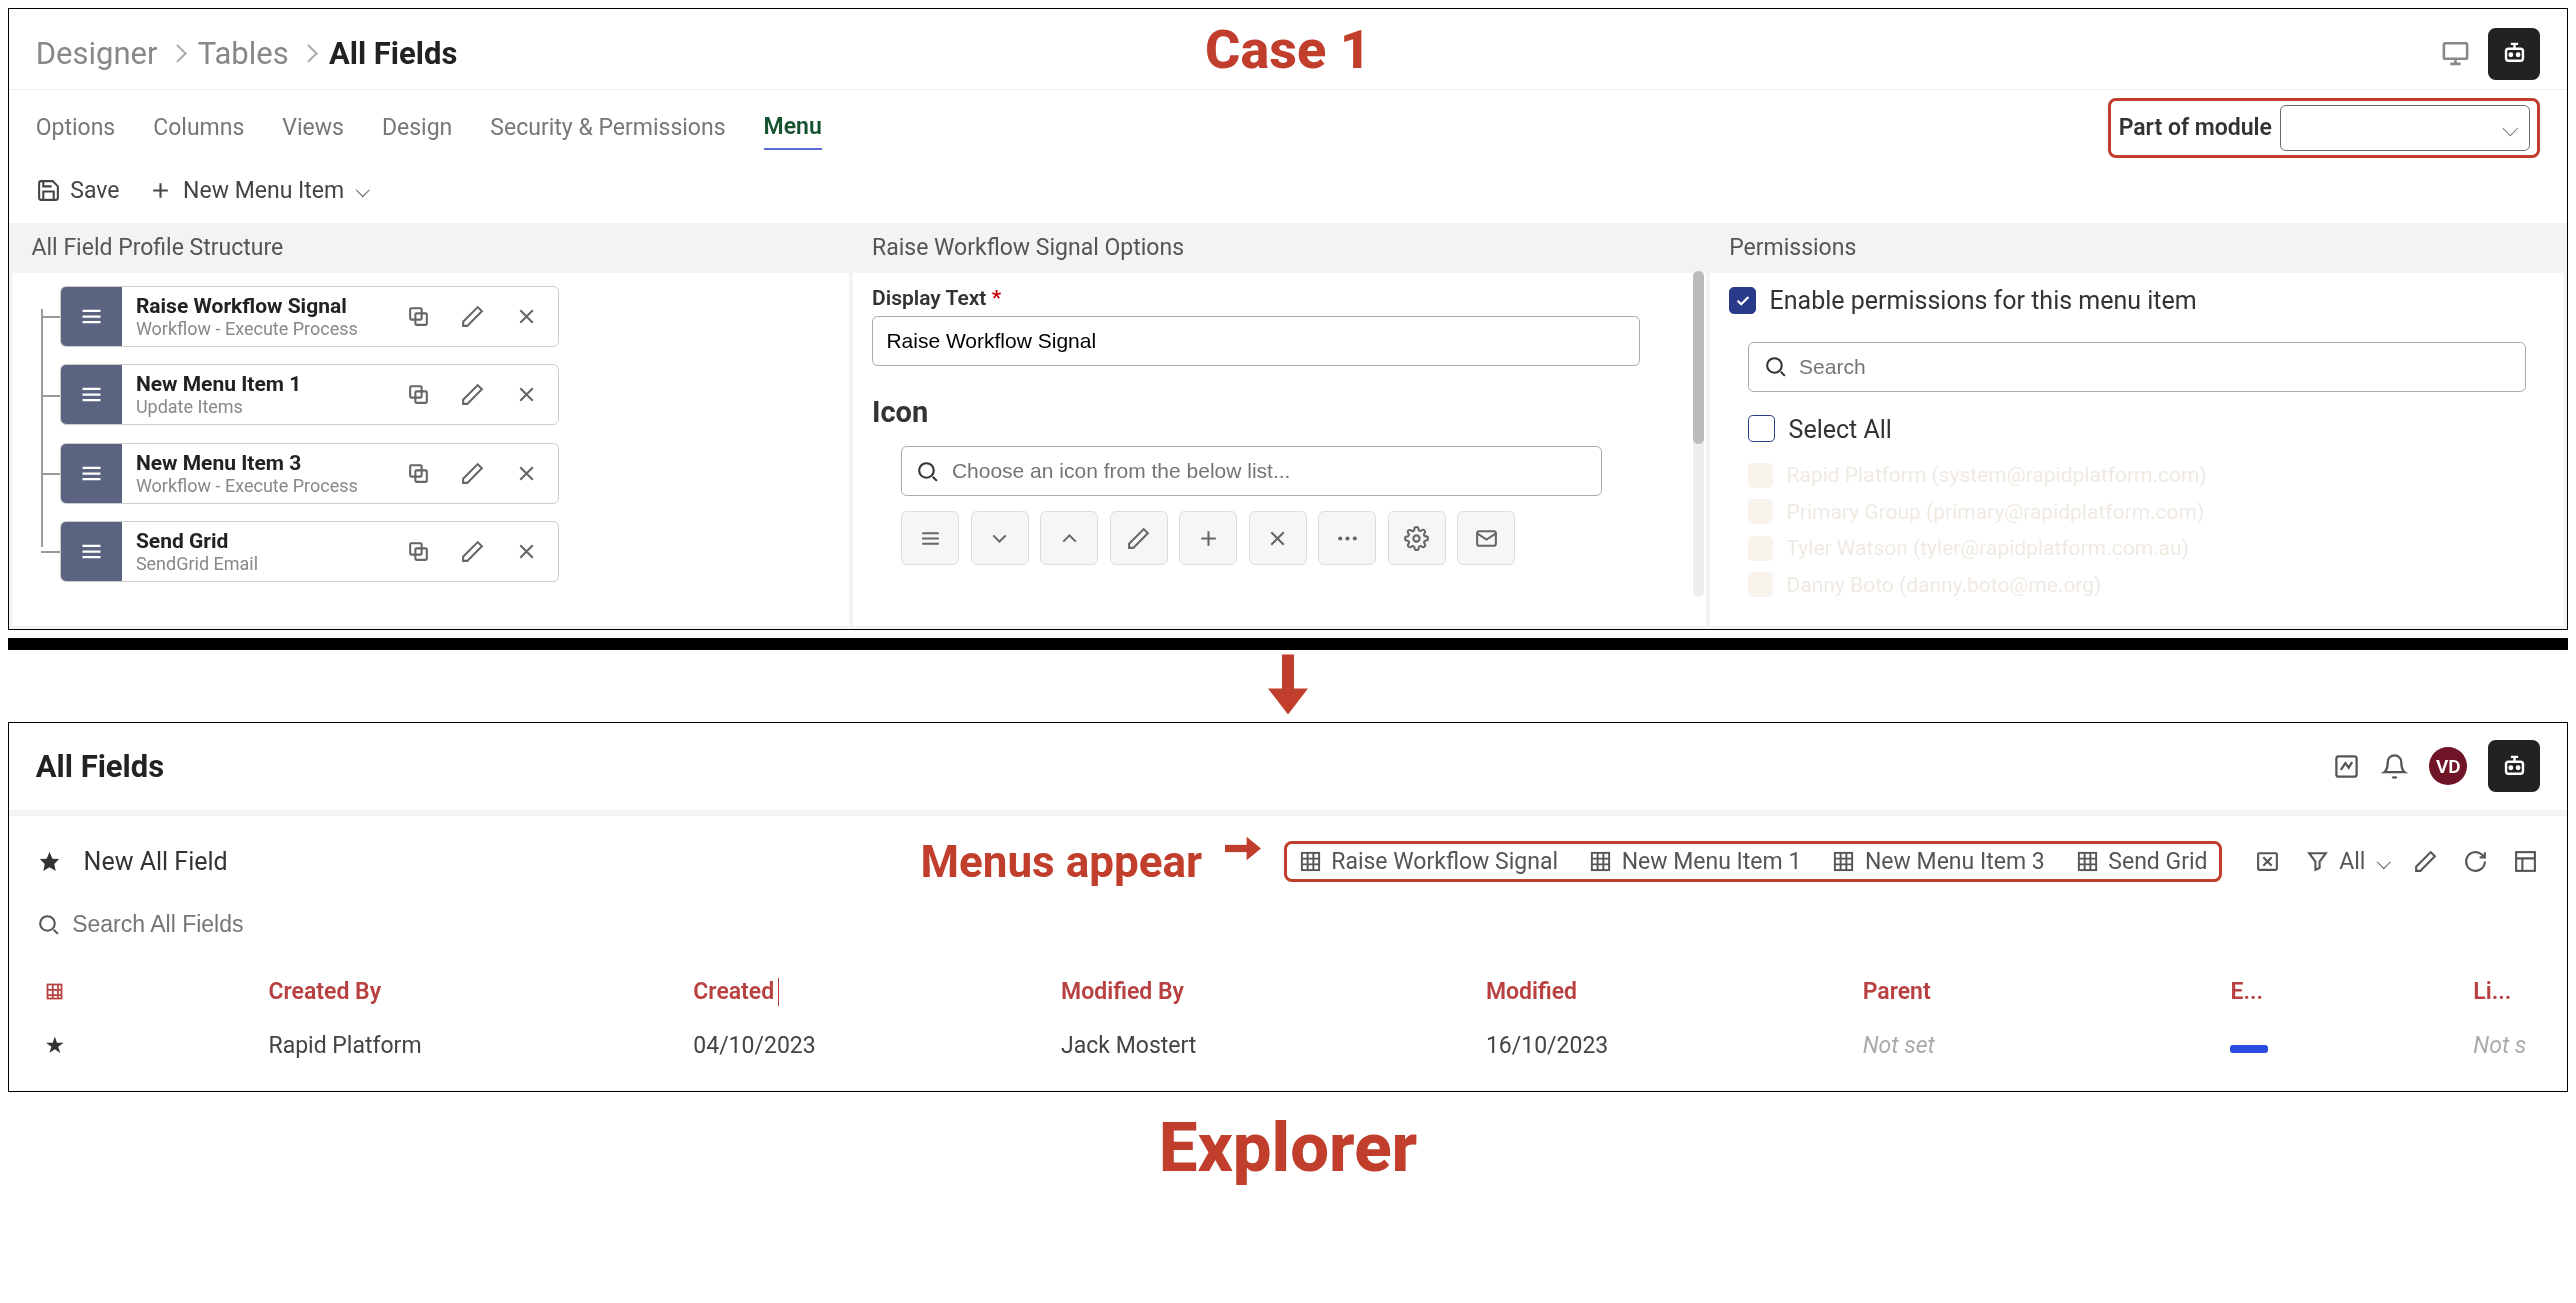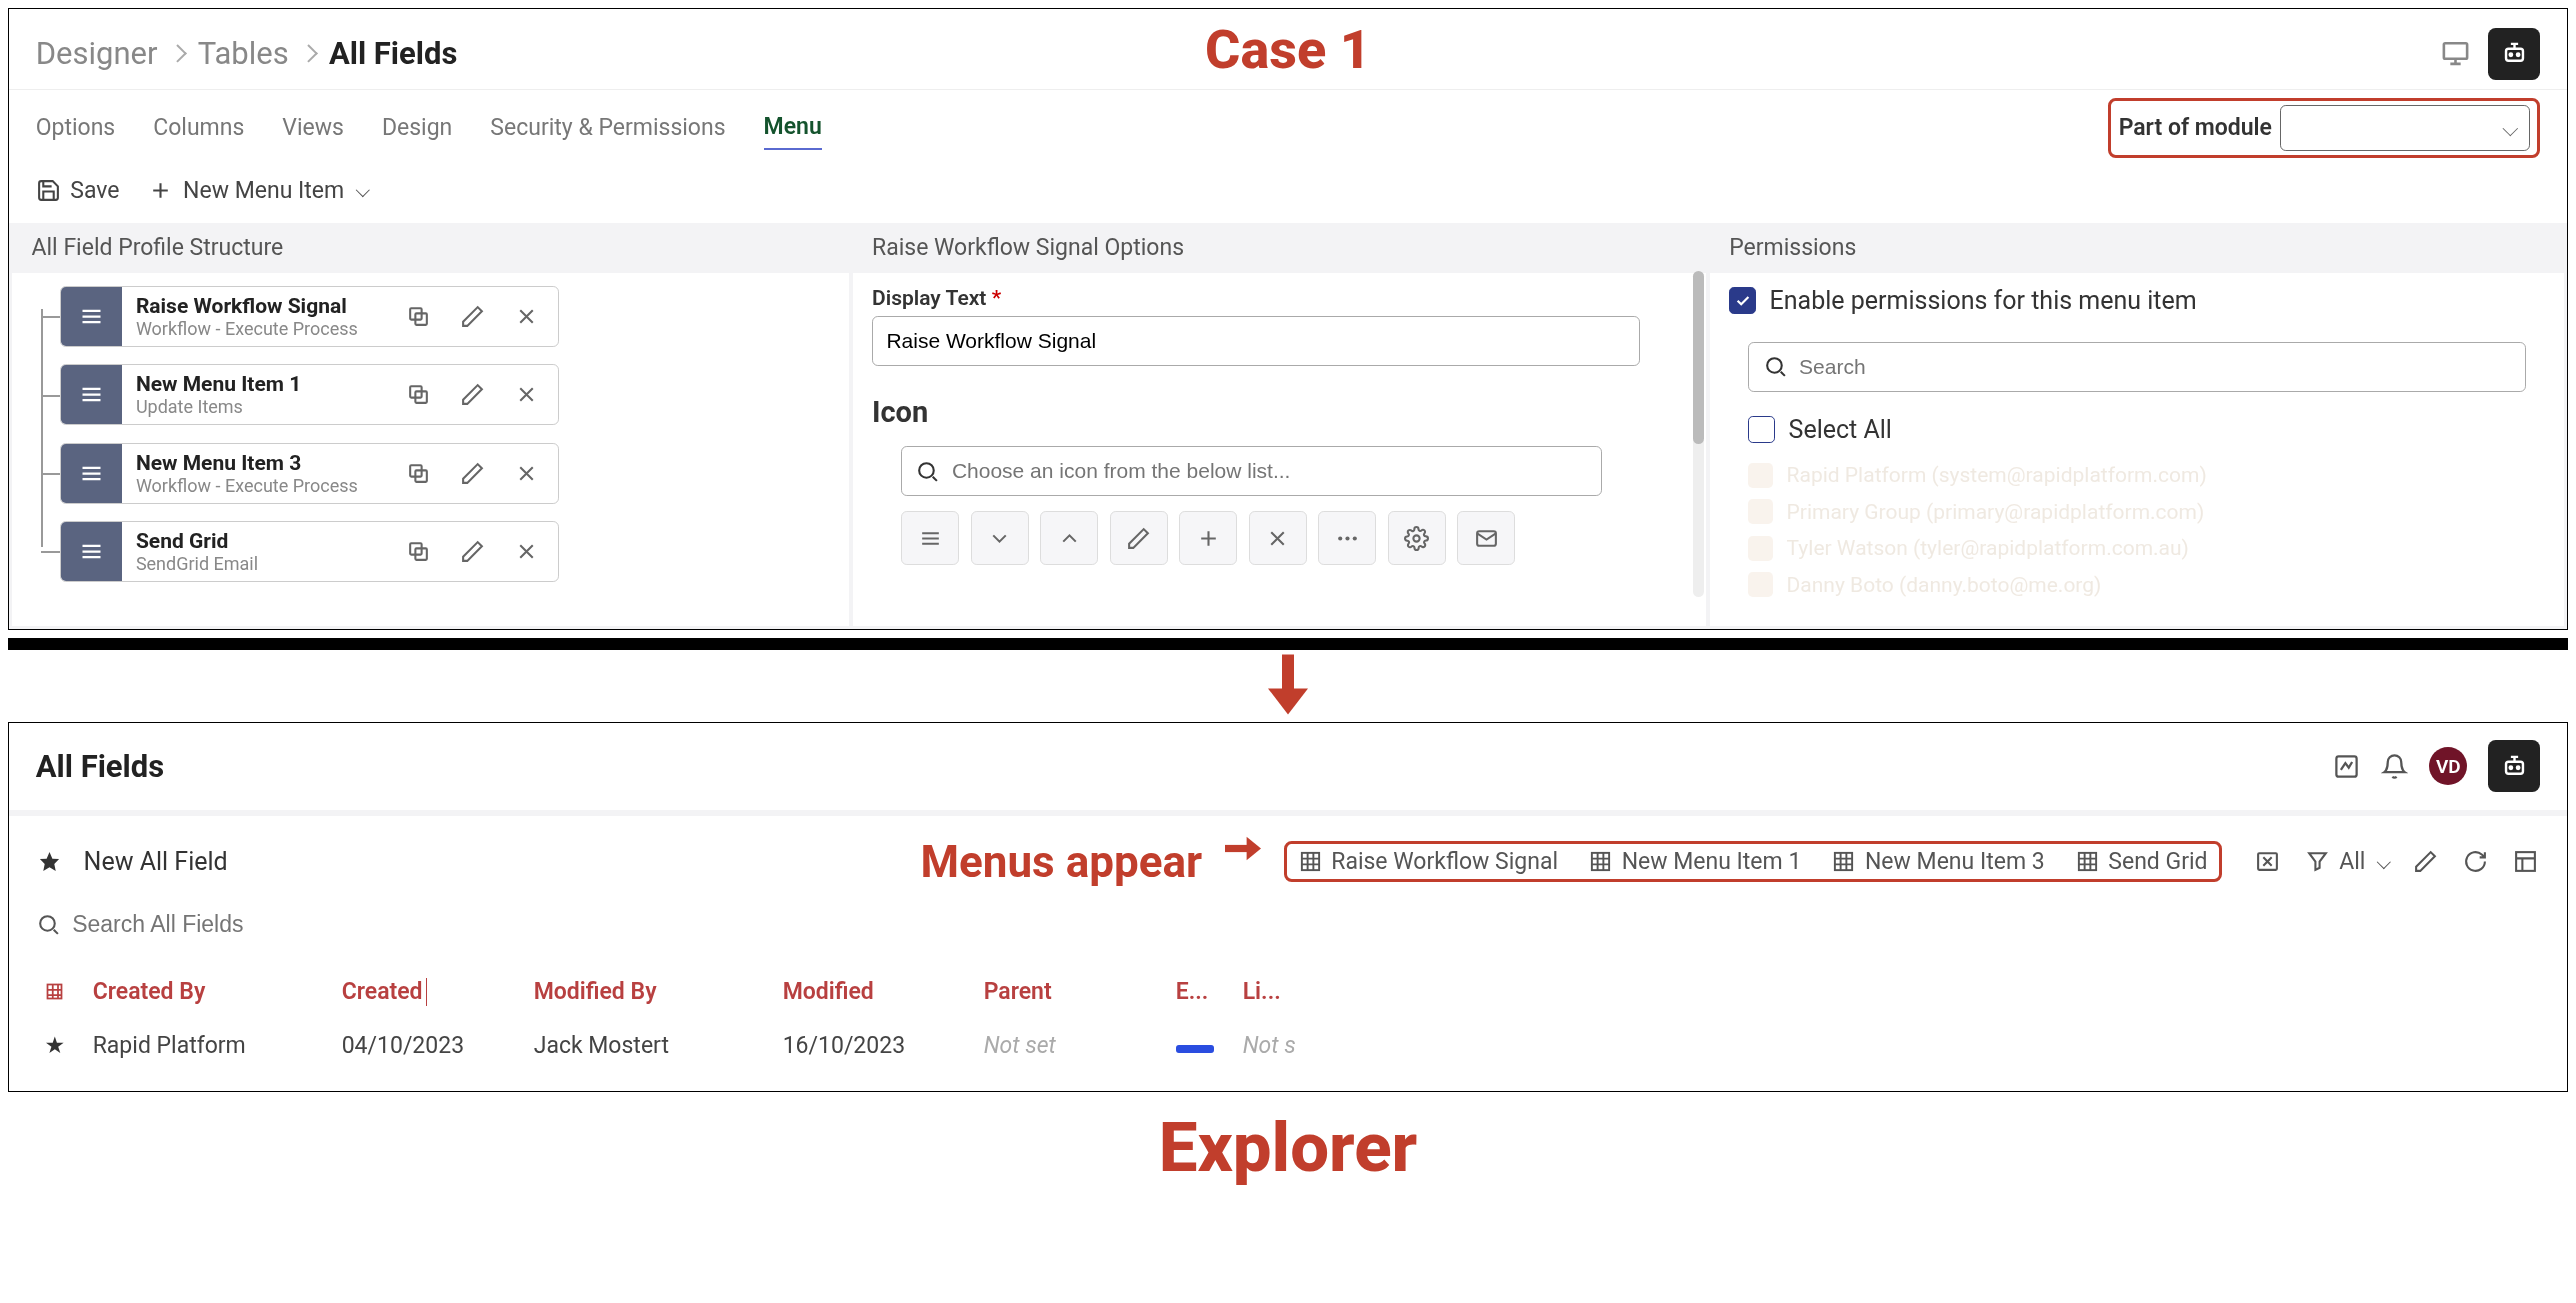--- a/index.html
+++ b/index.html
@@ -69,21 +69,21 @@
 .mid-scroll { position: absolute; right: 1.9px; top: 48px; width: 11.5px; height: 326px; background: #eee; border-radius: 5.8px; }
 .mid-scroll::after { content: ""; position: absolute; left: 0; top: 0; width: 100%; height: 173px; background: #bbb; border-radius: 5.8px; }
 
 
 .cb-row { display: flex; align-items: center; gap: 13.4px; margin-bottom: 27px; }
 .cb { width: 27px; height: 27px; border: 1.9px solid #2a3a8a; border-radius: 4.8px; display: flex; align-items: center; justify-content: center; background: #2a3a8a; }
 .cb.empty { background: #fff; }
 .cb svg { width: 17.3px; height: 17.3px; color: #fff; }
 .perm-search { display: flex; align-items: center; gap: 11.5px; border: 1px solid #aaa; border-radius: 5.8px; height: 50px; padding: 0 13.4px; margin: 0 19px 23px 19px; }
 .perm-search input { border: none; flex: 1; font-size: 21px; outline: none; }
-.select-all { display: flex; align-items: center; gap: 13.4px; margin-left: 19px; margin-bottom: 19px; }
+.select-all { display: flex; gap: 13.4px; margin-left: 19px; margin-bottom: 19px; }
 .faded-list { margin-left: 19px; }
 .faded-row { display: flex; align-items: center; gap: 13.4px; margin-bottom: 11.5px; }
 .faded-cb { width: 25px; height: 25px; border-radius: 4.8px; background: #f3e8dc; opacity: 0.5; }
 .faded-text { color: #e0d4c5; font-size: 21px; opacity: 0.5; }
 
 
 .divider-band { height: 11.5px; background: #000; margin: 0 0 3.8px 0; }
 .arrow-down { display: flex; justify-content: center; margin-bottom: 5.8px; }
 .arrow-down svg { width: 40px; height: 63px; }
 
@@ -101,21 +101,21 @@
 .menu-strip { border: 3.8px solid #C13E2C; border-radius: 7.7px; display: flex; align-items: center; padding: 3.8px 11.5px; gap: 31px; }
 .menu-strip-item { display: flex; align-items: center; gap: 9.6px; color: #555; font-size: 23px; white-space: nowrap; }
 .grid-icon svg { width: 23px; height: 23px; color: #555; }
 .right-tools { display: flex; align-items: center; gap: 25px; margin-left: 9.6px; }
 .right-tools svg { width: 25px; height: 25px; color: #555; }
 
 .search-row { display: flex; align-items: center; gap: 11.5px; padding: 13.4px 27px 19px 27px; }
 .search-row input { border: none; font-size: 23px; outline: none; width: 384px; }
 
 .data-table { padding: 7.7px 27px 19px 27px; }
-.th-row, .td-row { display: flex; align-items: center; gap: 19px; padding: 13.4px 0; }
+.th-row, .td-row { display: flex; align-items: center; padding: 13.4px 0; justify-content: space-between; }
 .th-row { color: #b84040; font-weight: 600; font-size: 23px; }
 .th-row .sort-icon { width: 13.4px; height: 13.4px; border-left: 1.9px solid #b84040; border-bottom: 1.9px solid #b84040; transform: rotate(-45deg); margin-left: 3.8px; }
 .col-icon { width: 38px; flex: 0 0 38px; display: flex; justify-content: center; }
 .col-icon svg { width: 21px; height: 21px; color: #888; }
 .col-createdby { width: 230px; flex: 0 0 230px; }
 .col-created { width: 173px; flex: 0 0 173px; }
 .col-modby { width: 230px; flex: 0 0 230px; }
 .col-mod { width: 182px; flex: 0 0 182px; }
 .col-parent { width: 173px; flex: 0 0 173px; }
 .col-e { width: 48px; flex: 0 0 48px; }

